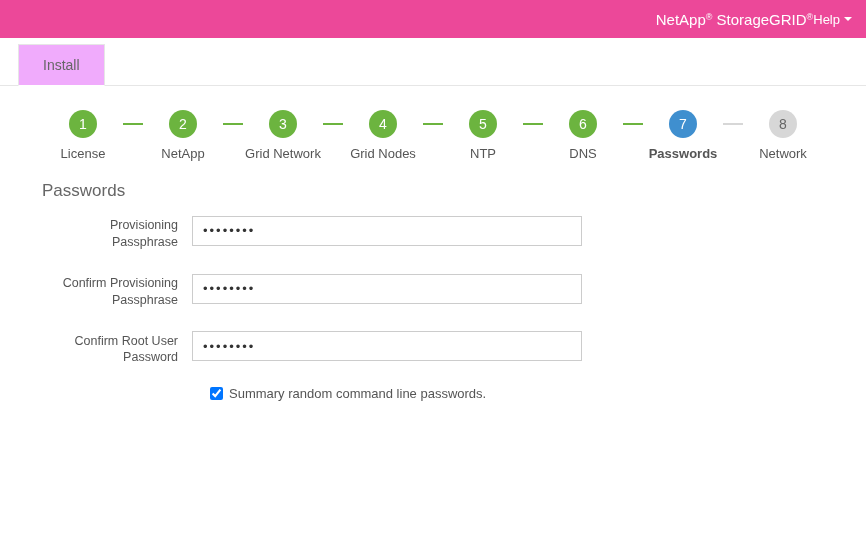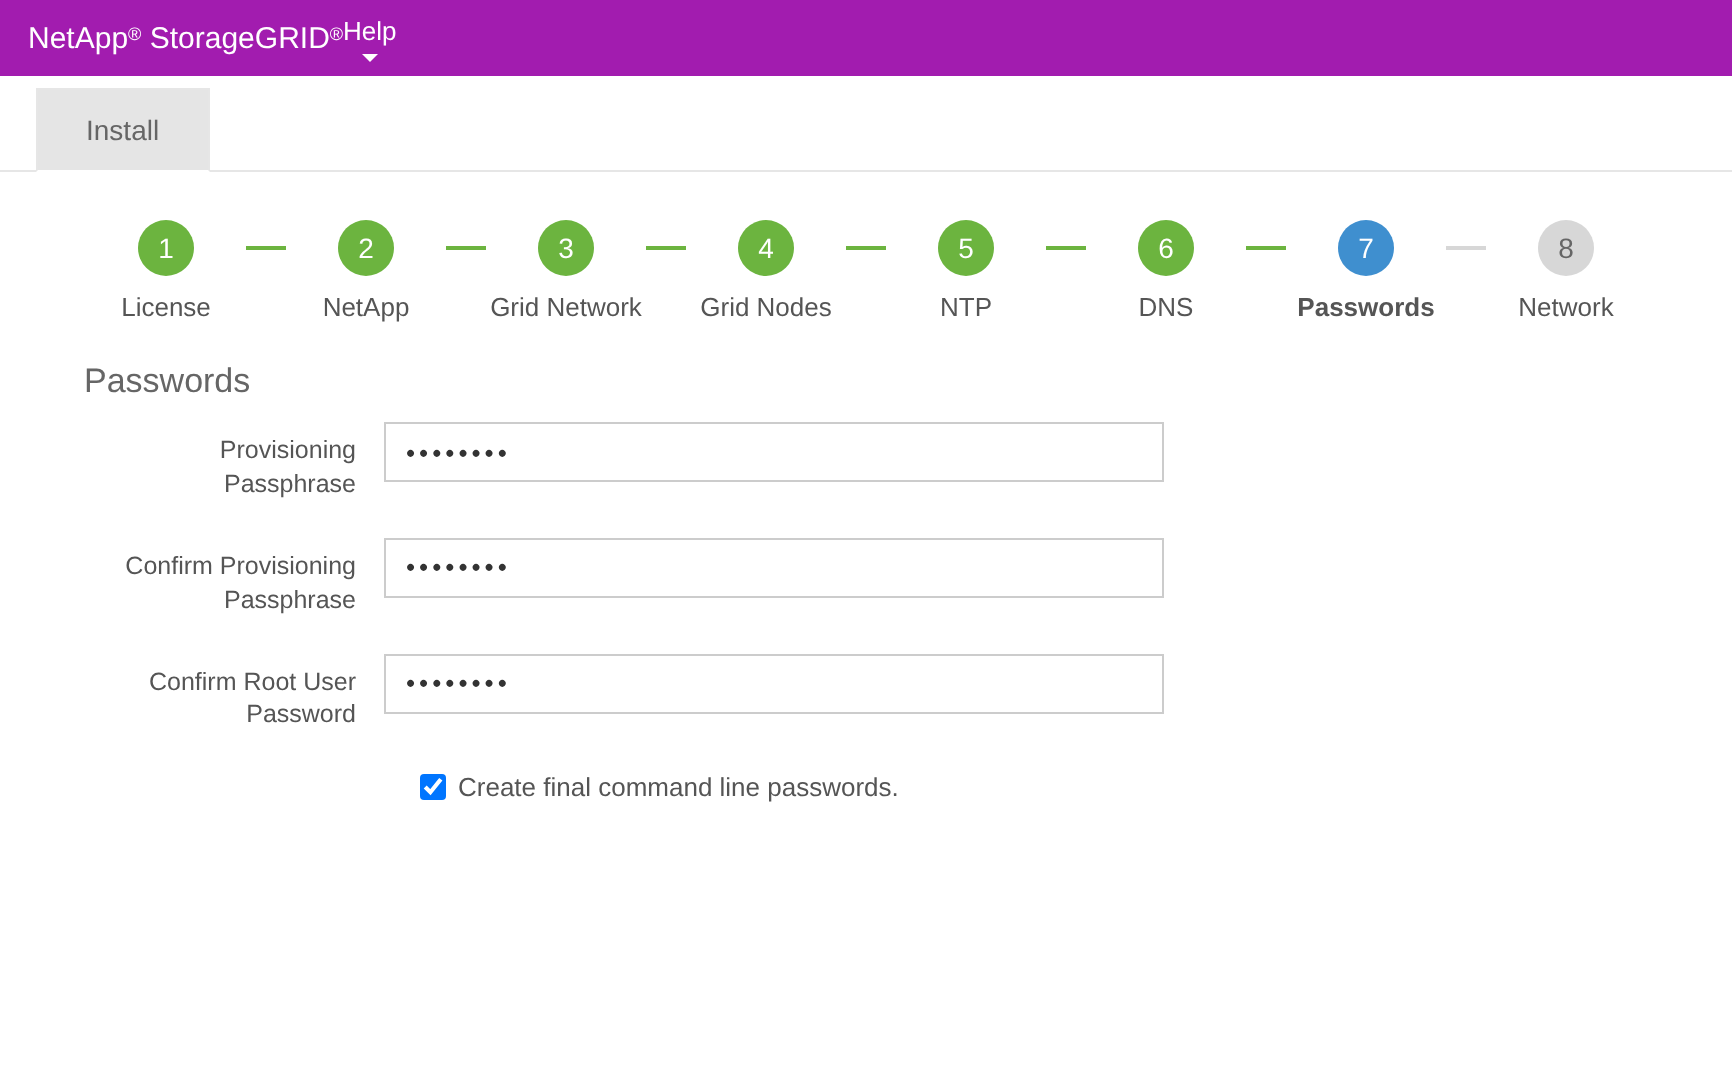--- a/index.html
+++ b/index.html
@@ -1,51 +1,51 @@
 <!DOCTYPE html>
 <html><head>
 <meta charset="utf-8">
 <style>
   * { box-sizing: border-box; }
   html, body { margin:0; padding:0; font-family: Arial, Helvetica, sans-serif; font-size:13px; color:#555; background:#fff; }
   .topbar {
-    background:#a21caf;
+    background:#ec4899;
     height:38px;
     display:flex;
     align-items:center;
-    justify-content:flex-start;
+    justify-content:flex-end;
     padding:0 14px;
     color:#fff;
     font-size:15px;
   }
   .brand { white-space:nowrap; }
   .brand sup { font-size:9px; vertical-align: top; position:relative; top:1px;}
-  .help { font-size:13px; cursor:pointer; display:flex; align-items:center; gap:4px;flex-direction:column; }
+  .help { font-size:13px; cursor:pointer; display:flex; align-items:center; gap:4px; }
   .caret-down { display:inline-block; width:0; height:0; border-left:4px solid transparent; border-right:4px solid transparent; border-top:4px solid #fff; }
   .tabs-row { height:48px; border-bottom:1px solid #e6e6e6; display:flex; align-items:stretch; padding-left:18px; }
   .tab { padding:0 24px; display:flex; align-items:center; margin-top:6px; margin-bottom:-1px; font-size:14px; color:#666; }
-  .tab.active { border:1px solid #e6e6e6; border-bottom:1px solid #fff; background:#e5e5e5; }
+  .tab.active { border:1px solid #e6e6e6; border-bottom:1px solid #fff; background:#f0abfc; }
   .stepper { display:flex; align-items:flex-start; justify-content:center; margin:24px auto 20px; padding:0 30px; max-width:840px; }
   .step { width:100px; text-align:center; position:relative; }
   .step .circle {
     width:28px; height:28px; border-radius:50%;
     background:#6cb43f; color:#fff;
     display:flex; align-items:center; justify-content:center;
     font-size:14px; margin:0 auto;
   }
   .step.current .circle { background:#3f8fcf; }
   .step.future .circle { background:#d7d7d7; color:#666; }
   .step .lbl { margin-top:8px; font-size:13px; color:#555;text-align:center; }
   .step.current .lbl { font-weight:bold; }
   .connector { flex:1 1 auto; height:2px; background:#6cb43f; margin-top:13px; min-width:20px; }
   .connector.future { background:#d7d7d7; }
   .content { padding: 0 42px 30px; }
   .section-title { font-size:17px; color:#666; margin-bottom:10px; }
   .section-desc { font-size:13px; color:#555; line-height:1.45; margin-bottom:22px; max-width:820px;}
-  .form-row { display:flex; align-items:flex-start; margin-bottom:18px; }
+  .form-row { display:flex; align-items:center; margin-bottom:18px; }
   .form-label { width:150px; text-align:right; font-size:12.5px; color:#555; padding-right:14px; line-height:1.35; padding-top:6px;}
   .form-input input[type=password] {
     width:390px; height:30px; border:1px solid #ccc; padding:3px 10px;
     font-size:13px; letter-spacing:2px; color:#333;
   }
   .checkbox-row { display:flex; align-items:center; margin-left:164px; margin-top:4px; font-size:13px; color:#555; }
   .checkbox-row input { margin-right:6px; }
 </style>
 </head>
 <body>
@@ -123,15 +123,15 @@
   </div>
 
 
   <div class="form-row">
     <div class="form-label">Confirm Root User Password</div>
     <div class="form-input"><input type="password" value="••••••••" style=""></div>
   </div>
 
   <div class="checkbox-row">
     <input type="checkbox" id="rcli" checked="" style="">
-    <label for="rcli">Create final command line passwords.</label>
+    <label for="rcli">Summary random command line passwords.</label>
   </div>
 </div>
 
 </body></html>

